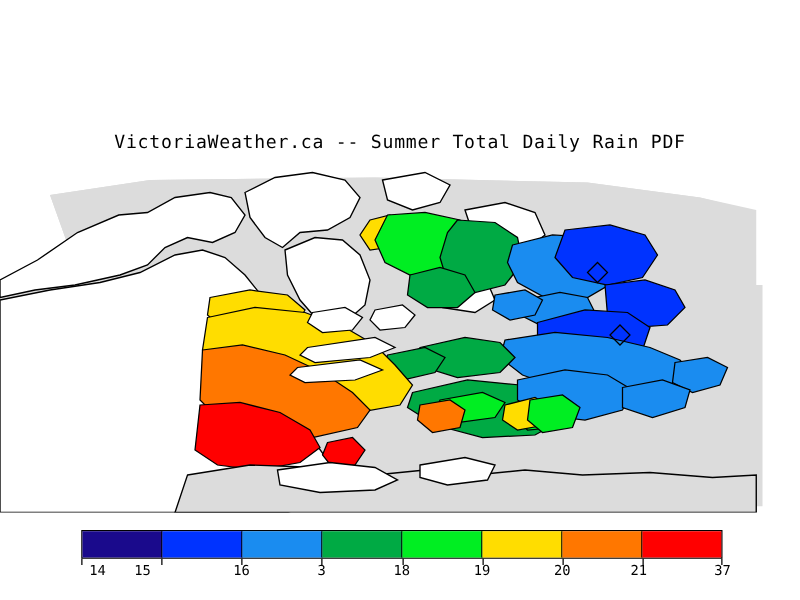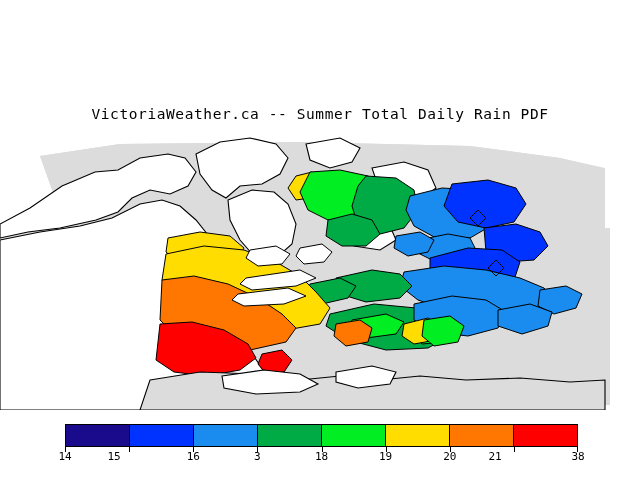--- a/index.html
+++ b/index.html
@@ -237,25 +237,25 @@
         <div class="cb-tick" style="left: 64.125px;"></div>
         <div class="cb-tick" style="left: 128.25px;"></div>
         <div class="cb-tick" style="left: 192.375px;"></div>
         <div class="cb-tick" style="left: 256.5px;"></div>
         <div class="cb-tick" style="left: 320.625px;"></div>
         <div class="cb-tick" style="left: 384.75px;"></div>
         <div class="cb-tick" style="left: 448.875px;"></div>
         <div class="cb-tick" style="left: 512px;"></div>
       </div>
     <div id="cb-labels">
-        <div class="cb-label" style="left: 0px;">14</div>
+        <div class="cb-label" style="left: 13px;">14</div>
         <div class="cb-label" style="left: 49px;">15</div>
         <div class="cb-label" style="left: 128.25px;">16</div>
         <div class="cb-label" style="left: 192.375px;">3</div>
         <div class="cb-label" style="left: 256.5px; text-align: center;">18</div>
         <div class="cb-label" style="left: 320.625px;">19</div>
         <div class="cb-label" style="left: 384.75px;">20</div>
-        <div class="cb-label" style="left: 430px;">21</div>
-        <div class="cb-label" style="left: 513px;">38</div>
+        <div class="cb-label" style="left: 446px;">21</div>
+        <div class="cb-label" style="left: 513px;">37</div>
       </div>
   </div>
 
 </div>
 
 </body></html>

